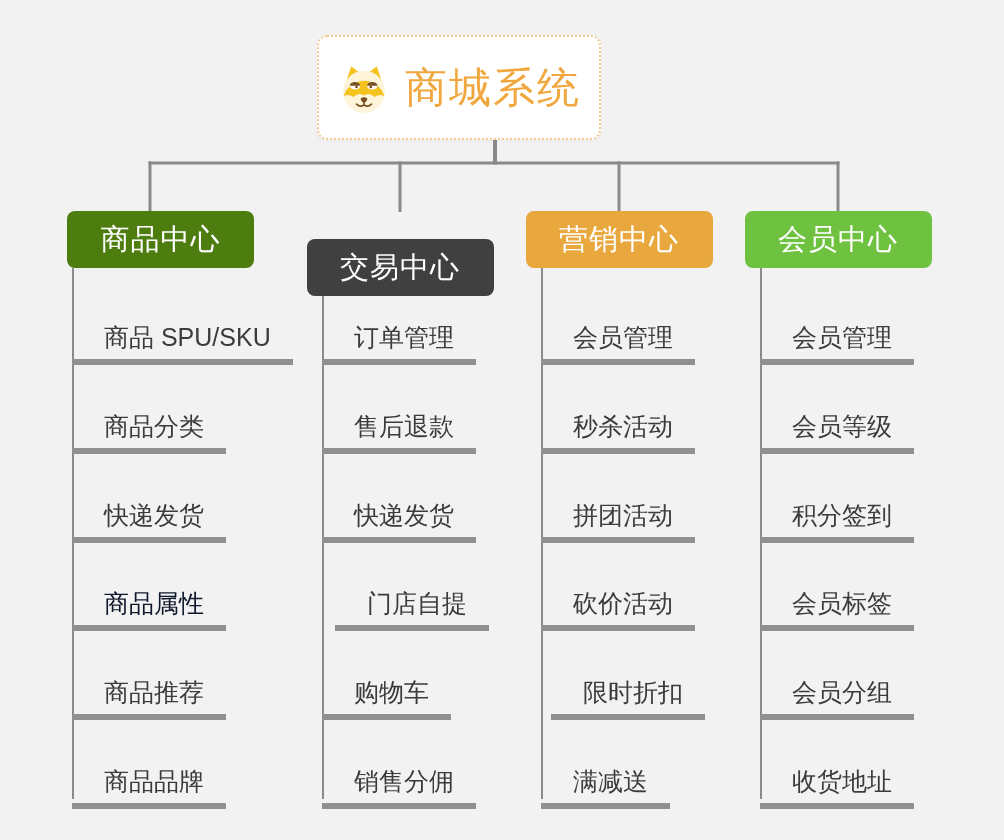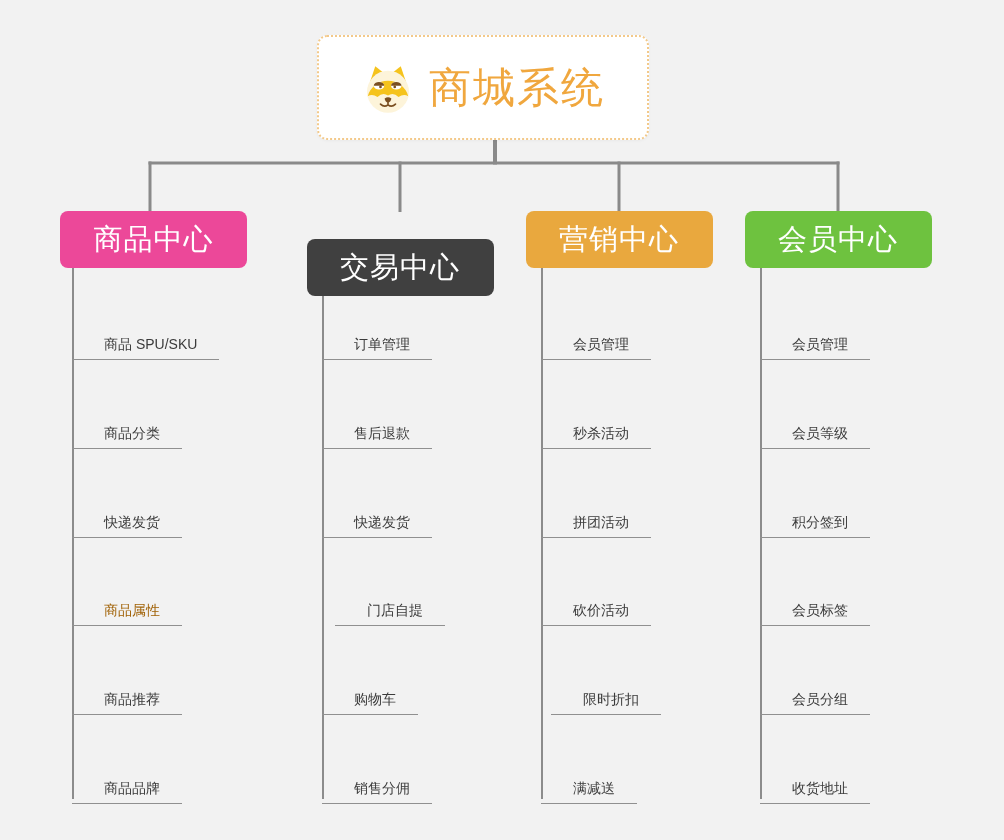--- a/index.html
+++ b/index.html
@@ -1,36 +1,36 @@
 <!DOCTYPE html>
 <html><head>
 <meta charset="utf-8">
 <style>
   html,body{margin:0;padding:0;}
   body{font-family:"Liberation Sans","DejaVu Sans",sans-serif;}
   #canvas{position:relative;width:1004px;height:840px;overflow:hidden;}
   #connector-svg{position:absolute;left:0;top:0;width:1004px;height:840px;}
   .root-node{
-    position:absolute;left:317px;top:35px;width:332px;height:105px;
+    position:absolute;left:317px;top:35px;width:284px;height:105px;
     background:#ffffff;border:2px dotted #f3c98a;border-radius:10px;
     box-sizing:border-box;display:flex;align-items:center;justify-content:center;gap:14px;
     box-shadow:0 1px 3px rgba(0,0,0,0.04);
   }
   .root-title{font-size:42px;letter-spacing:2px;color:#f0a73e;font-weight:400;}
   .dog-icon{width:54px;height:54px;display:block;}
   .branch-header{
     position:absolute;top:211px;width:187px;height:57px;border-radius:8px;
     display:flex;align-items:center;justify-content:center;
   }
   .branch-header-label{font-size:29px;color:#ffffff;letter-spacing:1px;}
   .child-node{
     position:absolute;height:44px;box-sizing:content-box;
     display:flex;align-items:flex-end;white-space:nowrap;
-    padding:0 22px 5px 32px;font-size:14px;color:#3b3b3b;
-    border-bottom:1px solid #a3a3a3;
+    padding:0 22px 5px 32px;font-size:25px;color:#3b3b3b;
+    border-bottom:6px solid #a3a3a3;
   }
 </style>
 </head>
 <body>
 
 <div id="canvas" style="background: rgb(242, 242, 242);">
 
   <svg id="connector-svg">
       <line x1="495" y1="140" x2="495" y2="164.5" stroke="#8a8a8a" stroke-width="4"></line>
       <line x1="148.5" y1="163" x2="839.5" y2="163" stroke="#8a8a8a" stroke-width="3"></line>
@@ -56,27 +56,27 @@
       <ellipse cx="47" cy="33" rx="7" ry="5" fill="#ffffff"></ellipse>
       <path d="M40 33 a7 5 0 0 1 14 0 z" fill="#7a4f21"></path>
       <circle cx="45" cy="34.5" r="1.8" fill="#7a4f21"></circle>
       <path d="M31.5 50 Q36 46.5 40.5 50 Q39.5 55.5 36 55.5 Q32.5 55.5 31.5 50 Z" fill="#7a4f21"></path>
       <path d="M36 55.5 L36 58.5 M26 57.5 Q31 62.5 36 58.5 Q41 62.5 46 57.5" fill="none" stroke="#7a4f21" stroke-width="2.2" stroke-linecap="round"></path>
     </svg>
     <span class="root-title" style="color: rgb(240, 167, 62);">商城系统</span>
   </div>
 
   <div id="branches">
-      <div class="branch-header" style="left: 60px; background: #ec4899; text-align: right;">
+      <div class="branch-header" style="left: 67px; background: #4d7c0f; text-align: right;">
         <span class="branch-header-label" style="color: rgb(255, 255, 255);">商品中心</span>
       </div>
       <div class="child-node" style="left: 72px; top: 310px; height: 44px; color: rgb(59, 59, 59); border-bottom-color: rgb(144, 144, 144);">商品 SPU/SKU</div>
       <div class="child-node" style="left: 72px; top: 398.8px; height: 44px; color: rgb(59, 59, 59); border-bottom-color: rgb(144, 144, 144);">商品分类</div>
       <div class="child-node" style="left: 72px; top: 487.6px; height: 44px; color: rgb(59, 59, 59); border-bottom-color: rgb(144, 144, 144);">快递发货</div>
-      <div class="child-node" style="left: 72px; top: 576.4px; height: 44px; color: #a16207; border-bottom-color: rgb(144, 144, 144);">商品属性</div>
+      <div class="child-node" style="left: 72px; top: 576.4px; height: 44px; color: #0f172a; border-bottom-color: rgb(144, 144, 144);">商品属性</div>
       <div class="child-node" style="left: 72px; top: 665.2px; height: 44px; color: rgb(59, 59, 59); border-bottom-color: rgb(144, 144, 144);">商品推荐</div>
       <div class="child-node" style="left: 72px; top: 754px; height: 44px; color: rgb(59, 59, 59); border-bottom-color: rgb(144, 144, 144);">商品品牌</div>
       <div class="branch-header" style="left: 306.5px; background: #404040; margin-top: 28px;">
         <span class="branch-header-label" style="color: rgb(255, 255, 255);">交易中心</span>
       </div>
       <div class="child-node" style="left: 322px; top: 310px; height: 44px; color: rgb(59, 59, 59); border-bottom-color: rgb(144, 144, 144);">订单管理</div>
       <div class="child-node" style="left: 322px; top: 398.8px; height: 44px; color: rgb(59, 59, 59); border-bottom-color: rgb(144, 144, 144);">售后退款</div>
       <div class="child-node" style="left: 322px; top: 487.6px; height: 44px; color: rgb(59, 59, 59); border-bottom-color: rgb(144, 144, 144);">快递发货</div>
       <div class="child-node" style="left: 322px; top: 576.4px; height: 44px; color: rgb(59, 59, 59); border-bottom-color: rgb(144, 144, 144); margin-left: 13px;">门店自提</div>
       <div class="child-node" style="left: 322px; top: 665.2px; height: 44px; color: rgb(59, 59, 59); border-bottom-color: rgb(144, 144, 144);">购物车</div>

